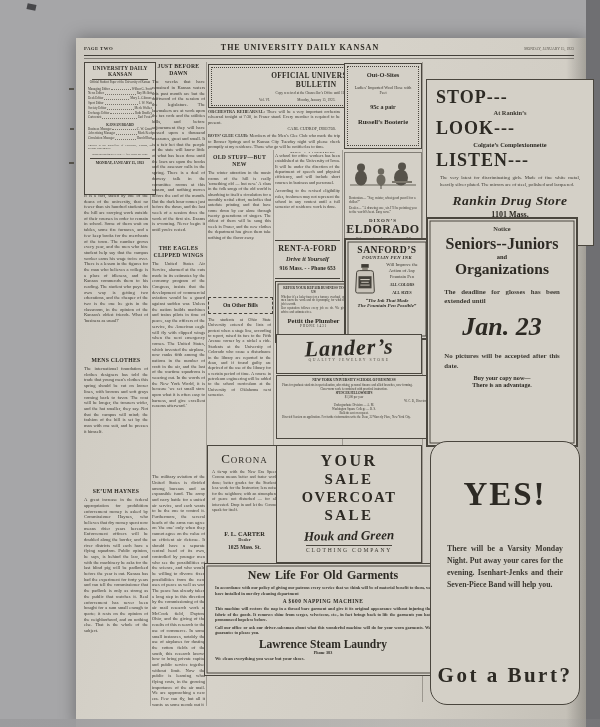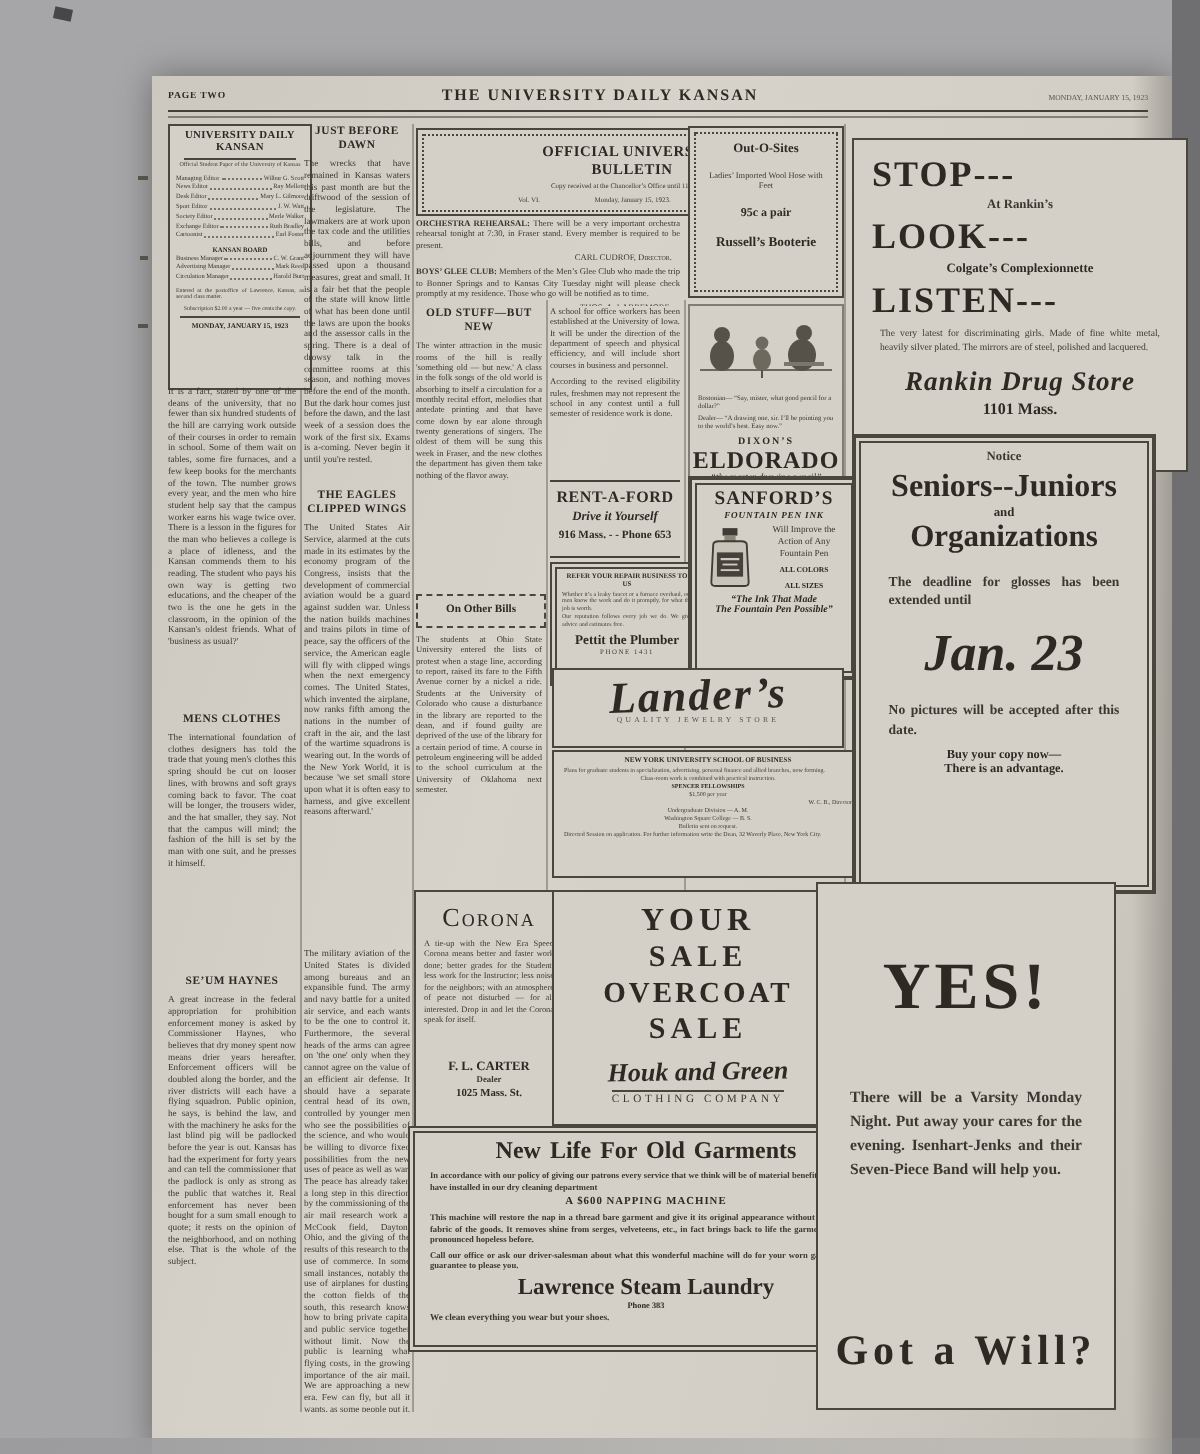--- a/index.html
+++ b/index.html
@@ -266,21 +266,21 @@
     <div class="ctr" style="font-size:12px;font-weight:600;word-spacing:1.5px;color:#2d2a24;">New Life For Old Garments</div>
     <div style="font-size:4.3px;line-height:1.3;text-align:justify;font-weight:bold;margin-top:2px;">In accordance with our policy of giving our patrons every service that we think will be of material benefit to them, we have installed in our dry cleaning department</div>
     <div class="big ctr" style="font-size:5.4px;letter-spacing:.5px;margin:2px 0;">A $600 NAPPING MACHINE</div>
     <div style="font-size:4.3px;line-height:1.3;text-align:justify;font-weight:bold;">This machine will restore the nap in a thread bare garment and give it its original appearance without injuring the fabric of the goods. It removes shine from serges, velveteens, etc., in fact brings back to life the garments you had pronounced hopeless before.</div>
     <div style="font-size:4.3px;line-height:1.3;text-align:justify;font-weight:bold;margin-top:2px;">Call our office or ask our driver-salesman about what this wonderful machine will do for your worn garments. We guarantee to please you.</div>
     <div class="big ctr" style="font-size:11.5px;margin-top:2px;">Lawrence Steam Laundry</div>
     <div class="big ctr" style="font-size:4.2px;">Phone 383</div>
     <div style="font-size:4.6px;font-weight:bold;margin-top:1px;">We clean everything you wear but your shoes.</div>
   </div>
 
-  <div class="box" style="left:426px;top:69px;width:148px;height:151px;border-width:1.5px;padding:7px 9px;">
+  <div class="box" style="left:426px;top:79px;width:148px;height:151px;border-width:1.5px;padding:7px 9px;">
     <div class="big" style="font-size:18px;letter-spacing:1px;">STOP---</div>
     <div class="ctr" style="font-size:6.4px;font-weight:600;margin-top:1px;">At Rankin’s</div>
     <div class="big" style="font-size:18px;letter-spacing:1px;margin-top:2px;">LOOK---</div>
     <div class="big ctr" style="font-size:6.4px;margin-top:2px;">Colgate’s Complexionnette</div>
     <div class="big" style="font-size:18px;letter-spacing:1px;margin-top:2px;">LISTEN---</div>
     <div style="font-size:4.8px;line-height:1.4;text-align:justify;margin:4px 4px 0;">The very latest for discriminating girls. Made of fine white metal, heavily silver plated. The mirrors are of steel, polished and lacquered.</div>
     <div class="big ctr" style="font-style:italic;font-size:13.5px;margin-top:5px;letter-spacing:.5px;">Rankin Drug Store</div>
     <div class="big ctr" style="font-size:8px;margin-top:1px;">1101 Mass.</div>
   </div>
 
@@ -289,19 +289,19 @@
     <div class="big ctr" style="font-size:16px;margin-top:3px;">Seniors--Juniors</div>
     <div class="big ctr" style="font-size:6.4px;">and</div>
     <div class="big ctr" style="font-size:15.5px;">Organizations</div>
     <div style="font-size:6.8px;font-weight:bold;width:78%;margin:9px auto 0;text-align:justify;line-height:1.35;">The deadline for glosses has been extended until</div>
     <div class="big ctr" style="font-size:26px;margin-top:7px;font-style:italic;">Jan. 23</div>
     <div style="font-size:6.8px;font-weight:bold;width:78%;margin:9px auto 0;text-align:justify;line-height:1.35;">No pictures will be accepted after this date.</div>
     <div class="big ctr" style="font-size:6.2px;margin-top:4px;">Buy your copy now—</div>
     <div class="big ctr" style="font-size:6.2px;">There is an advantage.</div>
   </div>
 
-  <div class="box" style="left:408px;top:441px;width:148px;height:262px;">
+  <div class="box" style="left:430px;top:441px;width:148px;height:262px;border-radius:17px;">
     <div class="big ctr" style="font-size:33px;letter-spacing:2px;margin-top:34px;">YES!</div>
     <div style="font-size:7.8px;font-weight:bold;line-height:1.55;text-align:justify;margin:30px 16px 0;">There will be a Varsity Monday Night.  Put away your cares for the evening. Isenhart-Jenks and their Seven-Piece Band will help you.</div>
-    <div class="big ctr" style="position:absolute;left:0;right:0;bottom:16px;font-size:21px;letter-spacing:2.5px;">Got a Will?</div>
+    <div class="big ctr" style="position:absolute;left:0;right:0;bottom:16px;font-size:21px;letter-spacing:2.5px;">Got a Burt?</div>
   </div>
 
 </div>
 
 </body></html>

